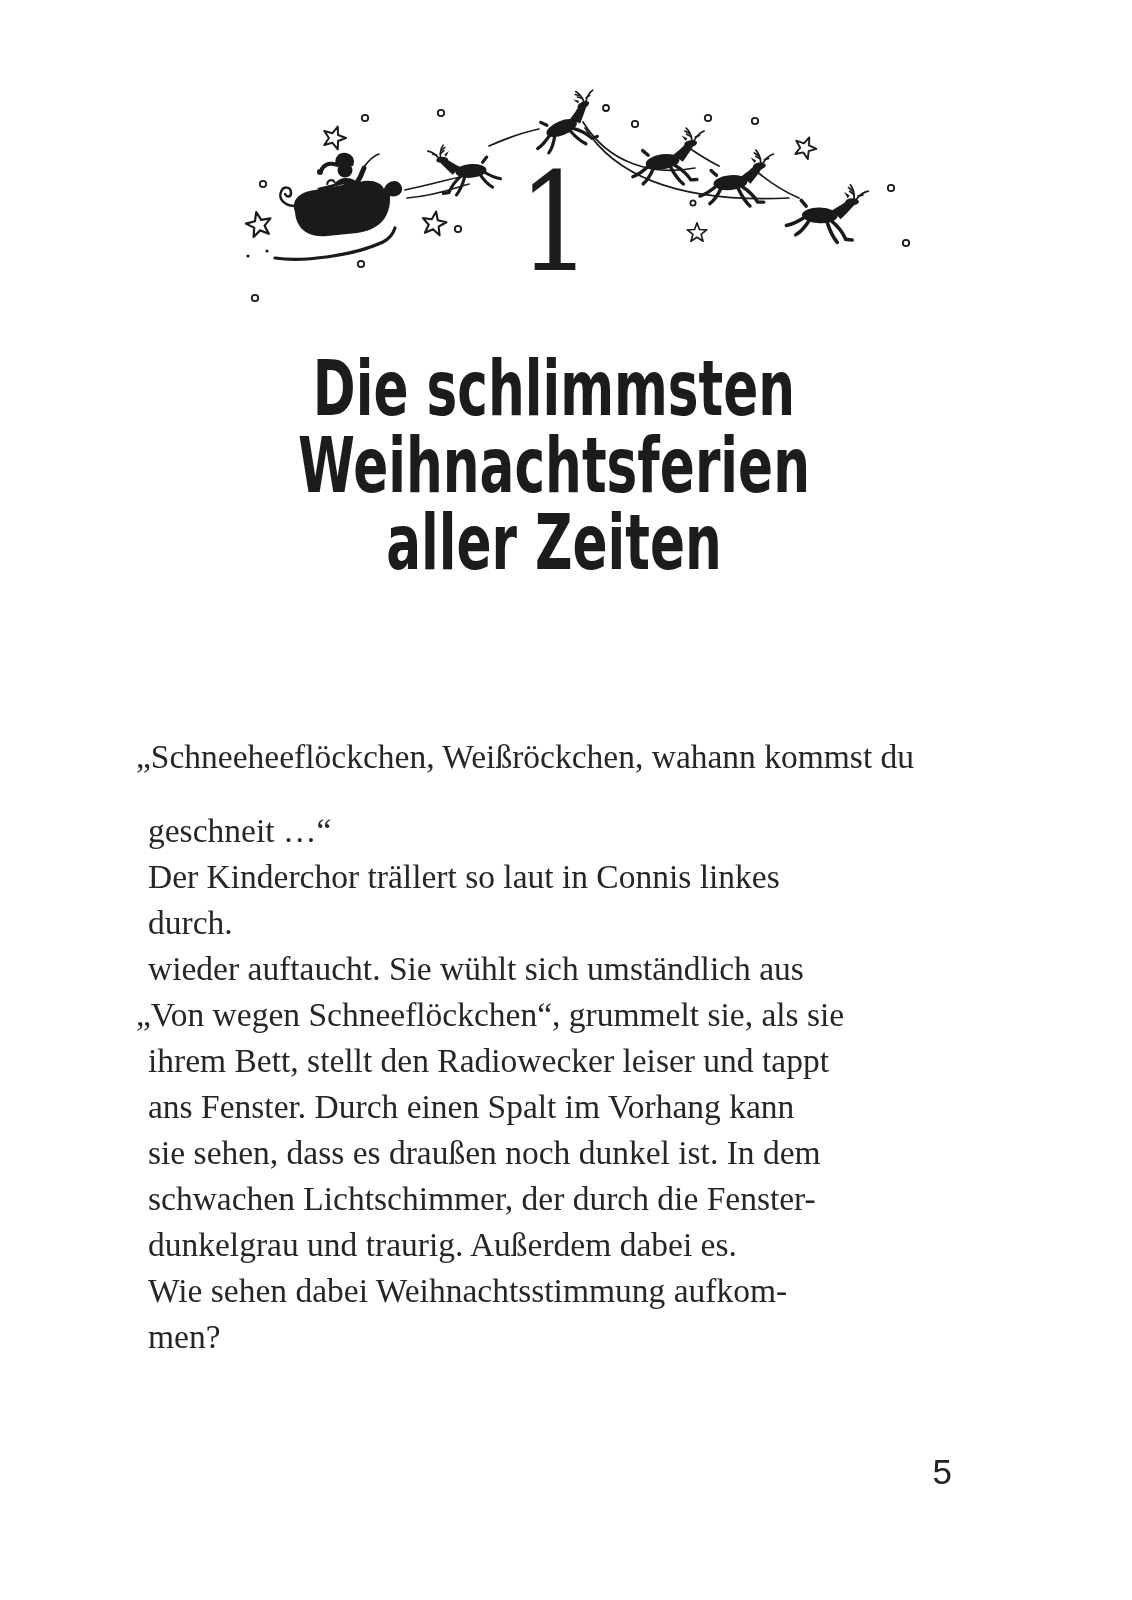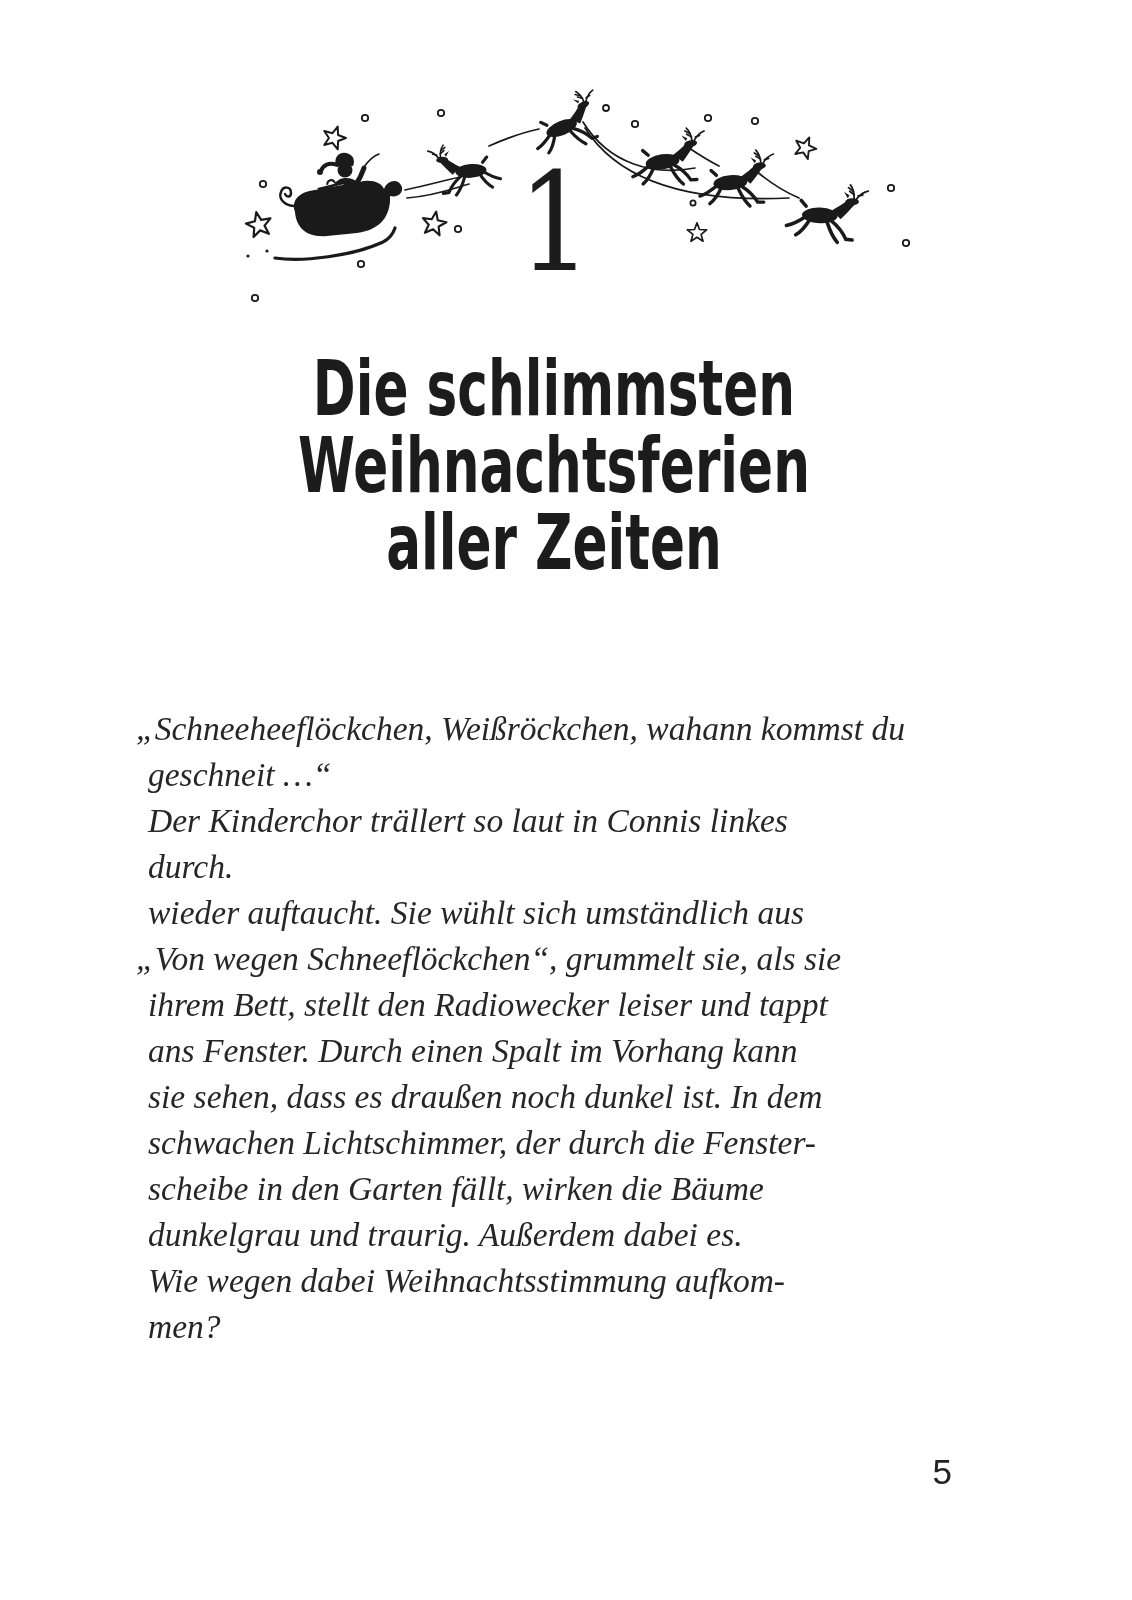--- a/index.html
+++ b/index.html
@@ -23,22 +23,22 @@
     transform:scaleX(0.68);
     transform-origin:50% 0;
     letter-spacing:0px;
   }
   .title .tl{display:block;}
   .bodytext{
     position:absolute;left:148px;top:706px;width:830px;
     font-size:33.5px;line-height:46px;
     color:#262626;
   }
-  .bodytext .bl{white-space:nowrap;font-style:italic;}
-  .bodytext .italic{}
+  .bodytext .bl{white-space:nowrap;}
+  .bodytext .italic{margin-top:28px;}
   .bodytext .hang{text-indent:-12px;}
   .pagenum{
     position:absolute;left:890px;top:1452px;width:62px;
     text-align:right;
     font-family:"Liberation Sans", sans-serif;
     font-size:35px;line-height:40px;
     color:#222222;
   }
 </style>
 </head>
@@ -144,21 +144,20 @@
     <div class="bl italic hang">„Schneeheeflöckchen, Weißröckchen, wahann kommst du</div>
     <div class="bl italic">geschneit …“</div>
     <div class="bl">Der Kinderchor trällert so laut in Connis linkes</div>
     <div class="bl">durch.</div>
     <div class="bl">wieder auftaucht. Sie wühlt sich umständlich aus</div>
     <div class="bl hang">„Von wegen Schneeflöckchen“, grummelt sie, als sie</div>
     <div class="bl">ihrem Bett, stellt den Radiowecker leiser und tappt</div>
     <div class="bl">ans Fenster. Durch einen Spalt im Vorhang kann</div>
     <div class="bl">sie sehen, dass es draußen noch dunkel ist. In dem</div>
     <div class="bl">schwachen Lichtschimmer, der durch die Fenster-</div>
-    <div class="bl">scheibe in den Garten fällt, wirken die Bäume</div>
     <div class="bl">dunkelgrau und traurig. Außerdem dabei es.</div>
-    <div class="bl">Wie wegen dabei Weihnachtsstimmung aufkom-</div>
+    <div class="bl">Wie sehen dabei Weihnachtsstimmung aufkom-</div>
     <div class="bl">men?</div>
   </div>
 
   <div class="pagenum">5</div>
 
 </div>
 
 </body></html>

